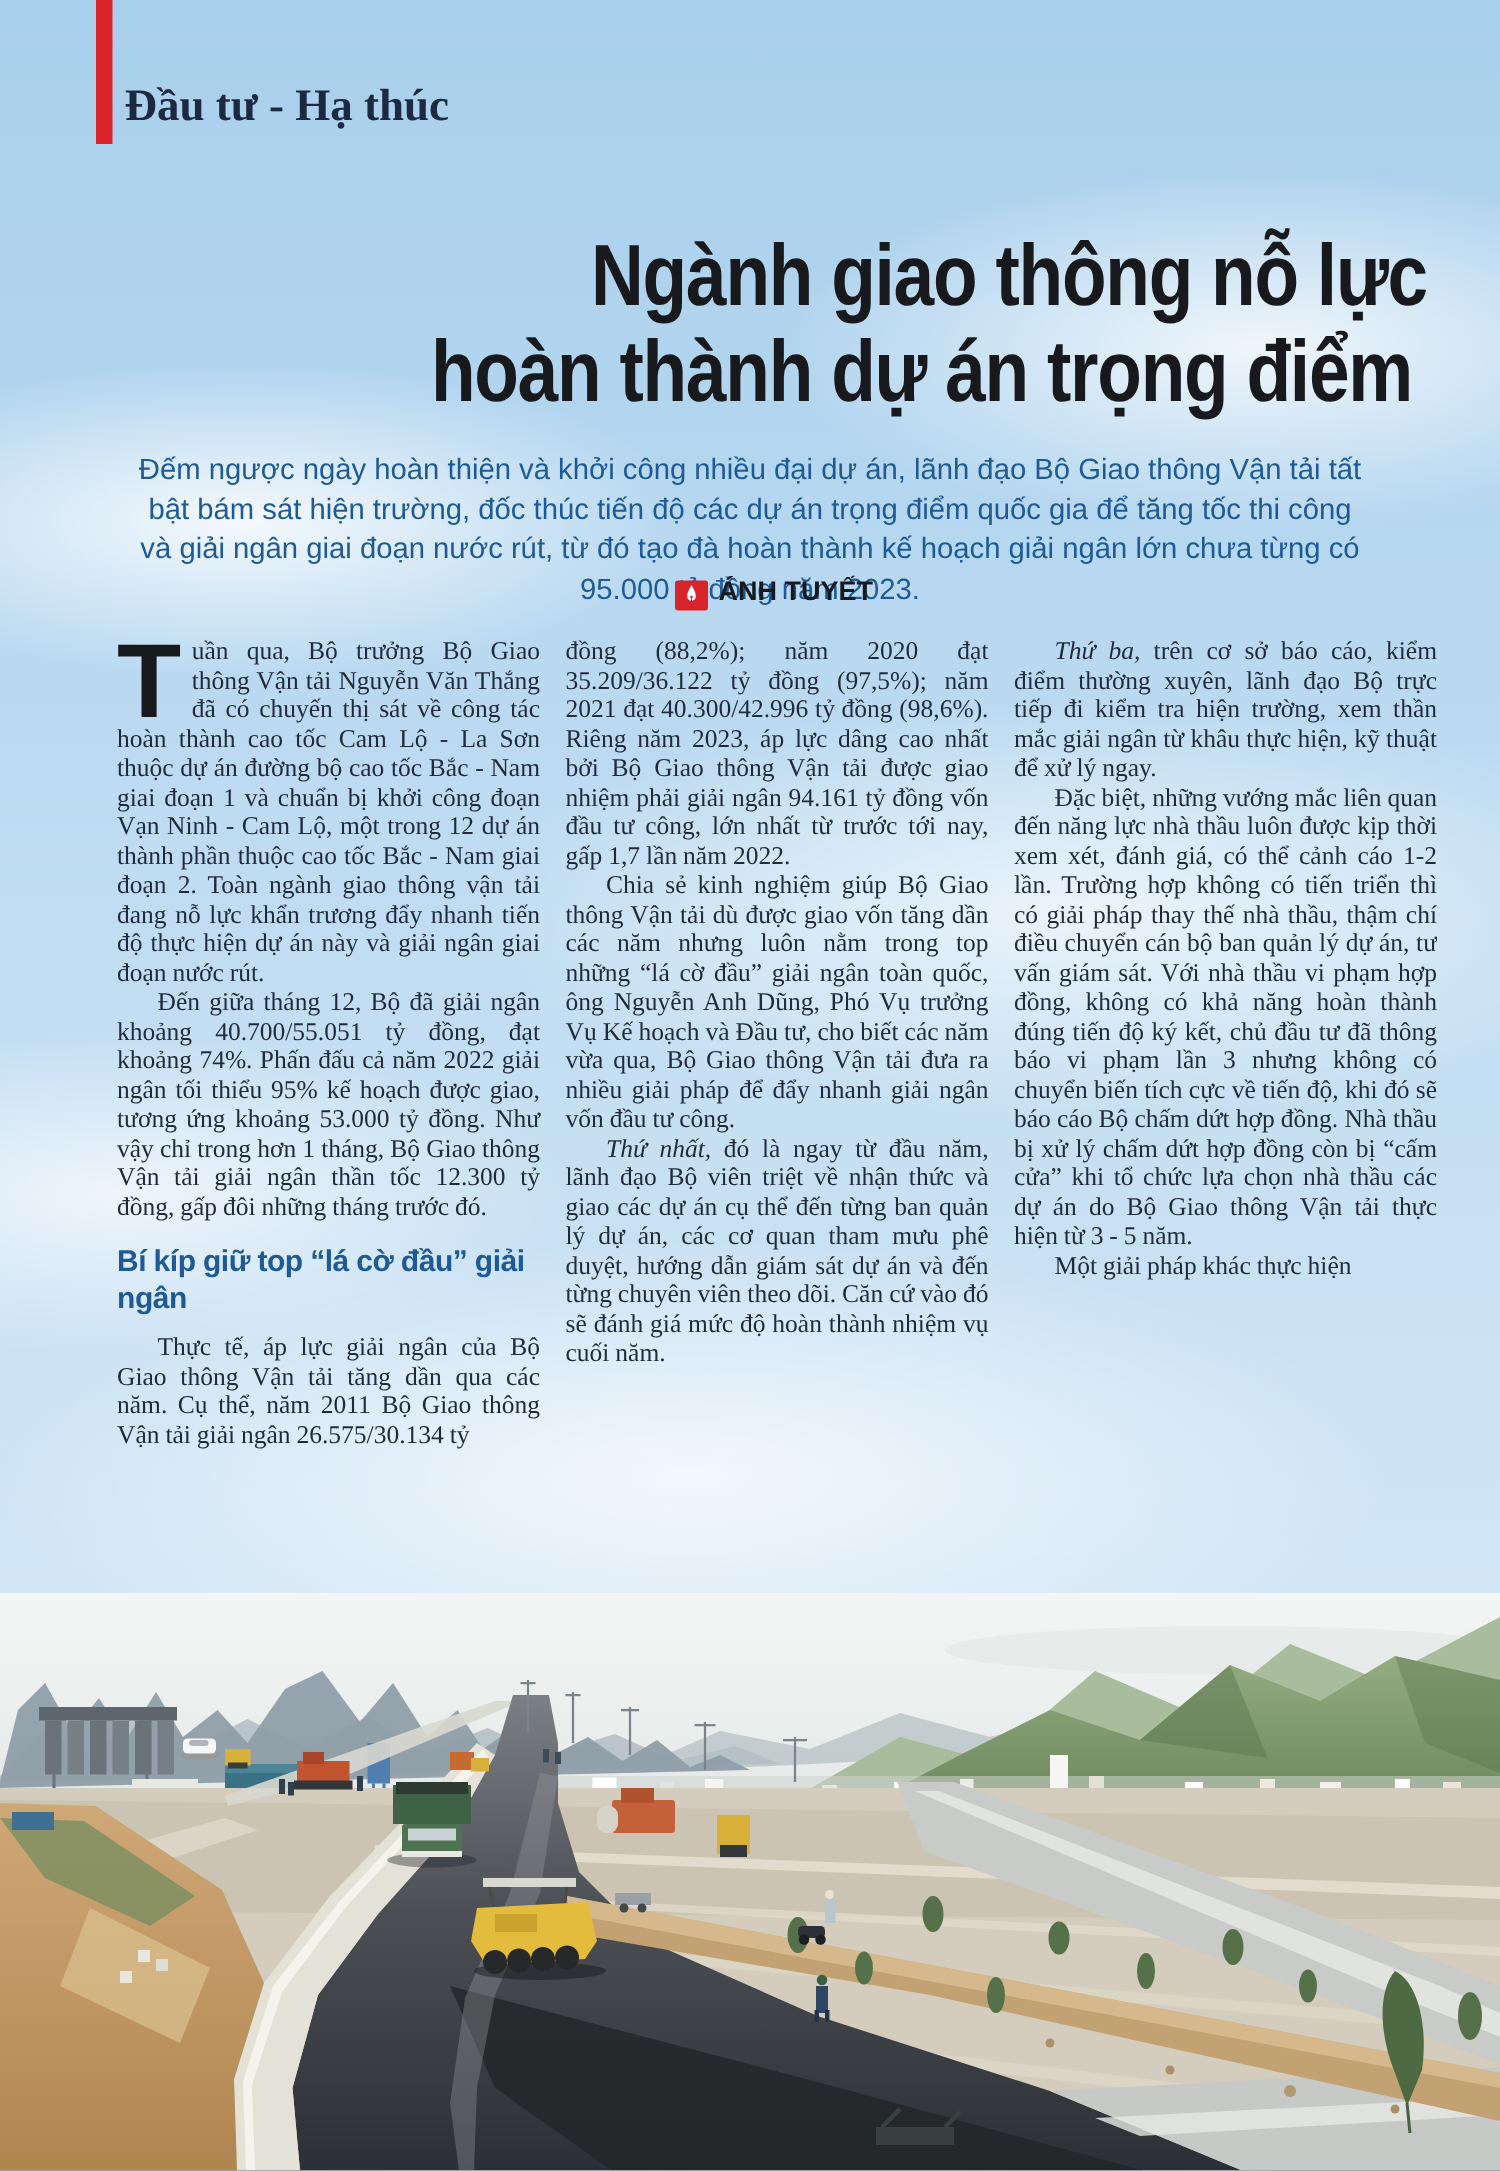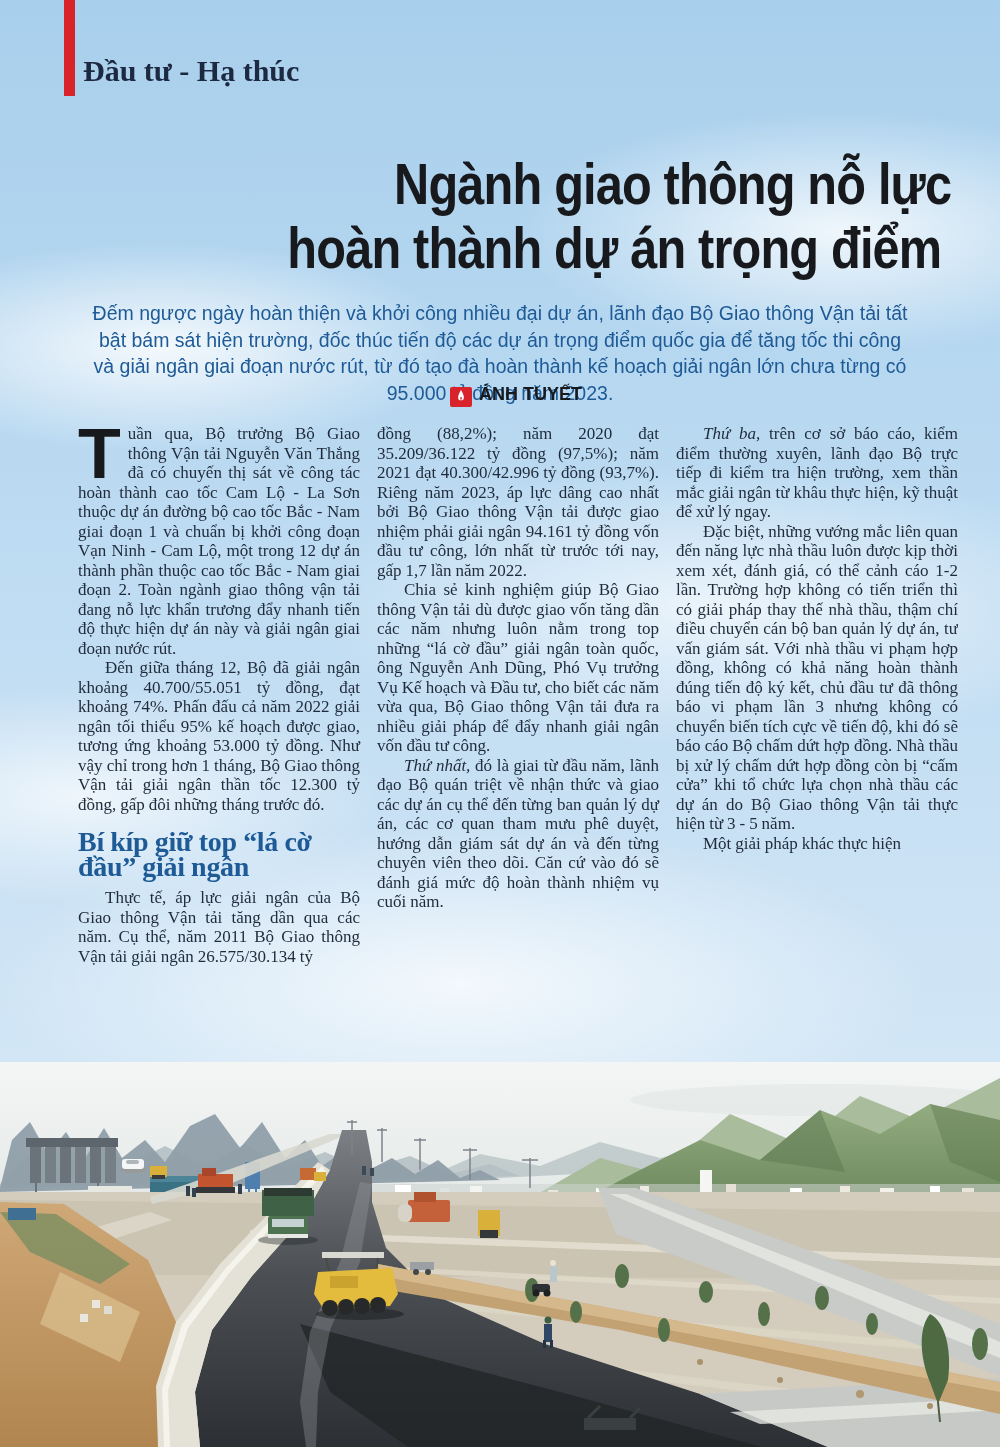--- a/index.html
+++ b/index.html
@@ -29,22 +29,22 @@
   .pen-box svg{margin-top:3px;}
   .author{font-family:"Liberation Sans",sans-serif;font-weight:bold;font-size:18px;color:#17191d;}
   
   .columns{position:absolute;left:78px;top:424px;width:880px;height:640px;display:flex;gap:17px;overflow:hidden;}
   .col{flex:1;min-width:0;color:#1f2a3a;font-size:17px;line-height:19.5px;word-spacing:-0.3px;}
   .col p{margin:0;text-align:justify;}
   .col p.ind{text-indent:27px;}
   .col i.lead{font-style:italic;}
   .dropcap{float:left;font-family:"Liberation Sans",sans-serif;font-weight:bold;font-size:70px;line-height:54px;
     padding:3px 7px 0 0;color:#17191d;}
-  .subhead{margin:15px 0 9px 0;font-family:Liberation Serif, serif;font-weight:bold;
-    font-size:28px;line-height:25px;color:#1d5a96;letter-spacing:-0.3px;}
+  .subhead{margin:15px 0 9px 0;font-family:Liberation Sans, sans-serif;font-weight:bold;
+    font-size:20px;line-height:25px;color:#1d5a96;letter-spacing:-0.3px;}
   
   .photo{position:absolute;left:0;top:1062px;width:1000px;height:385px;}
   .photo svg{display:block;}
 </style>
 </head>
 <body>
 
 <div class="page">
 
   <div class="redbar"></div>
@@ -66,23 +66,23 @@
   </div>
 
   <div class="columns">
     <div class="col">
       <p><span class="dropcap">T</span><span>uần qua, Bộ trưởng Bộ Giao thông Vận tải Nguyễn Văn Thắng đã có chuyến thị sát về công tác hoàn thành cao tốc Cam Lộ - La Sơn thuộc dự án đường bộ cao tốc Bắc - Nam giai đoạn 1 và chuẩn bị khởi công đoạn Vạn Ninh - Cam Lộ, một trong 12 dự án thành phần thuộc cao tốc Bắc - Nam giai đoạn 2. Toàn ngành giao thông vận tải đang nỗ lực khẩn trương đẩy nhanh tiến độ thực hiện dự án này và giải ngân giai đoạn nước rút.</span></p>
       <p class="ind">Đến giữa tháng 12, Bộ đã giải ngân khoảng 40.700/55.051 tỷ đồng, đạt khoảng 74%. Phấn đấu cả năm 2022 giải ngân tối thiểu 95% kế hoạch được giao, tương ứng khoảng 53.000 tỷ đồng. Như vậy chỉ trong hơn 1 tháng, Bộ Giao thông Vận tải giải ngân thần tốc 12.300 tỷ đồng, gấp đôi những tháng trước đó.</p>
       <h3 class="subhead">Bí kíp giữ top “lá cờ đầu” giải ngân</h3>
       <p class="ind">Thực tế, áp lực giải ngân của Bộ Giao thông Vận tải tăng dần qua các năm. Cụ thể, năm 2011 Bộ Giao thông Vận tải giải ngân 26.575/30.134 tỷ</p>
     </div>
     <div class="col">
-      <p>đồng (88,2%); năm 2020 đạt 35.209/36.122 tỷ đồng (97,5%); năm 2021 đạt 40.300/42.996 tỷ đồng (93,7%). Riêng năm 2023, áp lực dâng cao nhất bởi Bộ Giao thông Vận tải được giao nhiệm phải giải ngân 94.161 tỷ đồng vốn đầu tư công, lớn nhất từ trước tới nay, gấp 1,7 lần năm 2022.</p>
+      <p>đồng (88,2%); năm 2020 đạt 35.209/36.122 tỷ đồng (97,5%); năm 2021 đạt 40.300/42.996 tỷ đồng (98,6%). Riêng năm 2023, áp lực dâng cao nhất bởi Bộ Giao thông Vận tải được giao nhiệm phải giải ngân 94.161 tỷ đồng vốn đầu tư công, lớn nhất từ trước tới nay, gấp 1,7 lần năm 2022.</p>
       <p class="ind">Chia sẻ kinh nghiệm giúp Bộ Giao thông Vận tải dù được giao vốn tăng dần các năm nhưng luôn nằm trong top những “lá cờ đầu” giải ngân toàn quốc, ông Nguyễn Anh Dũng, Phó Vụ trưởng Vụ Kế hoạch và Đầu tư, cho biết các năm vừa qua, Bộ Giao thông Vận tải đưa ra nhiều giải pháp để đẩy nhanh giải ngân vốn đầu tư công.</p>
-      <p class="ind"><i class="lead">Thứ nhất,</i><span> đó là giai từ đầu năm, lãnh đạo Bộ quán triệt về nhận thức và giao các dự án cụ thể đến từng ban quản lý dự án, các cơ quan tham mưu phê duyệt, hướng dẫn giám sát dự án và đến từng chuyên viên theo dõi. Căn cứ vào đó sẽ đánh giá mức độ hoàn thành nhiệm vụ cuối năm.</span></p>
+      <p class="ind"><i class="lead">Thứ nhất,</i><span> đó là ngay từ đầu năm, lãnh đạo Bộ viên triệt về nhận thức và giao các dự án cụ thể đến từng ban quản lý dự án, các cơ quan tham mưu phê duyệt, hướng dẫn giám sát dự án và đến từng chuyên viên theo dõi. Căn cứ vào đó sẽ đánh giá mức độ hoàn thành nhiệm vụ cuối năm.</span></p>
     </div>
     <div class="col">
       <p class="ind"><i class="lead">Thứ ba,</i><span> trên cơ sở báo cáo, kiểm điểm thường xuyên, lãnh đạo Bộ trực tiếp đi kiểm tra hiện trường, xem thần mắc giải ngân từ khâu thực hiện, kỹ thuật để xử lý ngay.</span></p>
       <p class="ind">Đặc biệt, những vướng mắc liên quan đến năng lực nhà thầu luôn được kịp thời xem xét, đánh giá, có thể cảnh cáo 1-2 lần. Trường hợp không có tiến triển thì có giải pháp thay thế nhà thầu, thậm chí điều chuyển cán bộ ban quản lý dự án, tư vấn giám sát. Với nhà thầu vi phạm hợp đồng, không có khả năng hoàn thành đúng tiến độ ký kết, chủ đầu tư đã thông báo vi phạm lần 3 nhưng không có chuyển biến tích cực về tiến độ, khi đó sẽ báo cáo Bộ chấm dứt hợp đồng. Nhà thầu bị xử lý chấm dứt hợp đồng còn bị “cấm cửa” khi tổ chức lựa chọn nhà thầu các dự án do Bộ Giao thông Vận tải thực hiện từ 3 - 5 năm.</p>
       <p class="ind">Một giải pháp khác thực hiện</p>
     </div>
   </div>
 
   <div class="photo">
     <svg width="1000" height="385" viewBox="0 0 1000 385">

